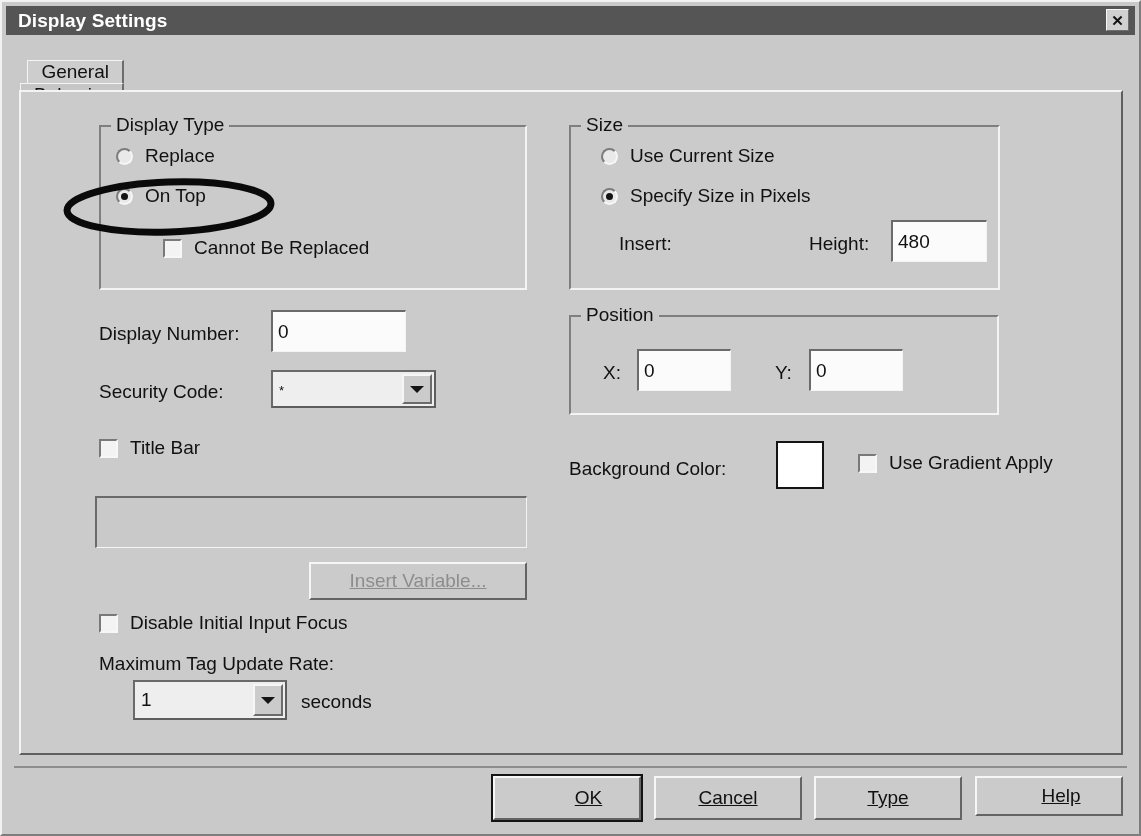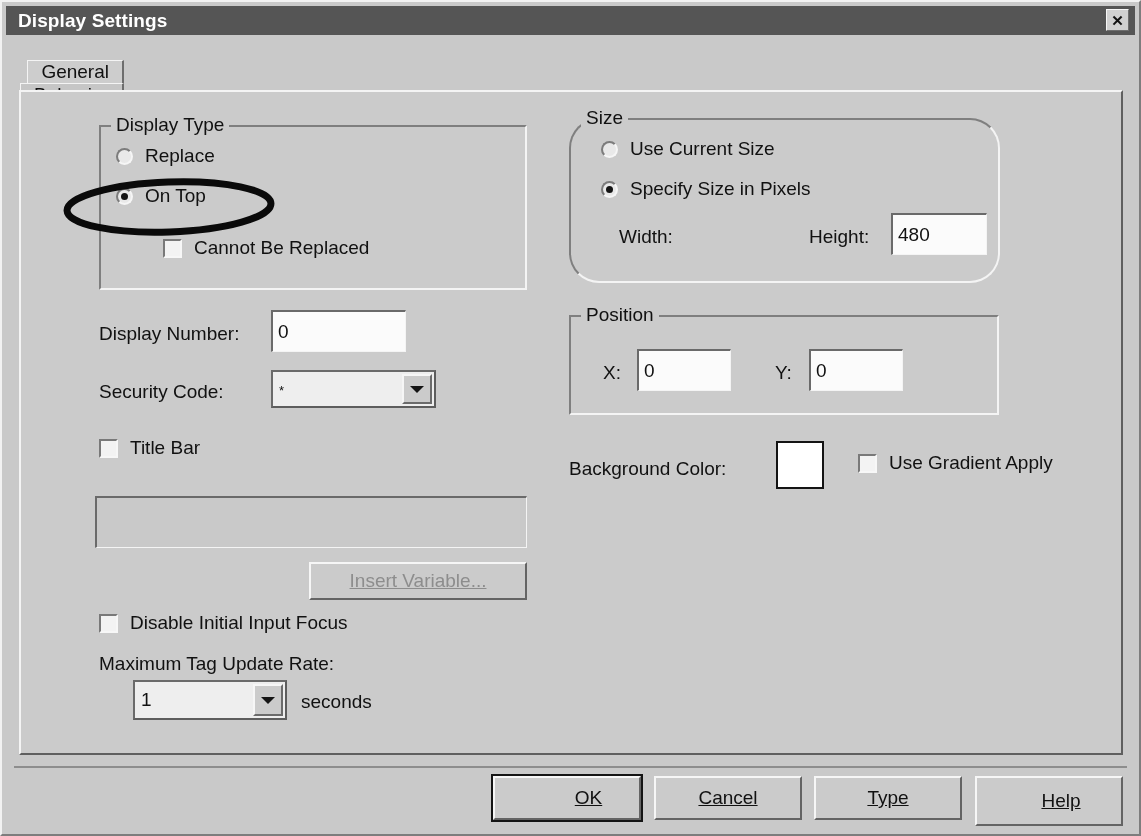--- a/index.html
+++ b/index.html
@@ -397,34 +397,34 @@
 
       <span class="lbl" style="left:78px; top:562px;">Maximum Tag Update Rate:</span>
       <div class="combo" style="left:112px; top:588px; width:154px; height:40px;">
         <span class="val">1</span>
         <span class="arrowbtn">
           <span class="arrow-dn"></span>
         </span>
       </div>
       <span class="lbl" style="left:280px; top:600px;">seconds</span>
 
-      <div class="group" style="left:548px; top:26px; width:431px; height:165px;border-radius:30px;">
+      <div class="group" style="left:548px; top:33px; width:431px; height:165px;">
         <span class="group-label">Size</span>
 
         <div class="radio-row" style="left:30px; top:18px;">
           <span class="radio"></span>
           <span class="txt">Use Current Size</span>
         </div>
 
         <div class="radio-row" style="left:30px; top:58px;">
           <span class="radio checked"></span>
           <span class="txt">Specify Size in Pixels</span>
         </div>
 
-        <span class="lbl" style="left:48px; top:107px;">Width:</span>
+        <span class="lbl" style="left:48px; top:107px;">Insert:</span>
 
         <span class="lbl" style="left:238px; top:107px;">Height:</span>
         <div class="field" style="left:320px; top:93px; width:96px; height:42px;">
           <span>480</span>
         </div>
       </div>
 
       <div class="group" style="left:548px; top:223px; width:430px; height:100px;">
         <span class="group-label">Position</span>
 
@@ -453,18 +453,18 @@
 
     <div class="btn default" style="left:491px; top:774px; width:148px; height:44px;">
       <span>OK</span>
     </div>
     <div class="btn" style="left:652px; top:774px; width:148px; height:44px;">
       <span>Cancel</span>
     </div>
     <div class="btn" style="left:812px; top:774px; width:148px; height:44px;">
       <span>Type</span>
     </div>
-    <div class="btn" style="left:973px; top:774px; width:148px; height:50px;padding-left:24px;">
+    <div class="btn" style="left:973px; top:774px; width:148px; height:40px;padding-left:24px;">
       <span>Help</span>
     </div>
 
   </div>
 </div>
 
 </body></html>

